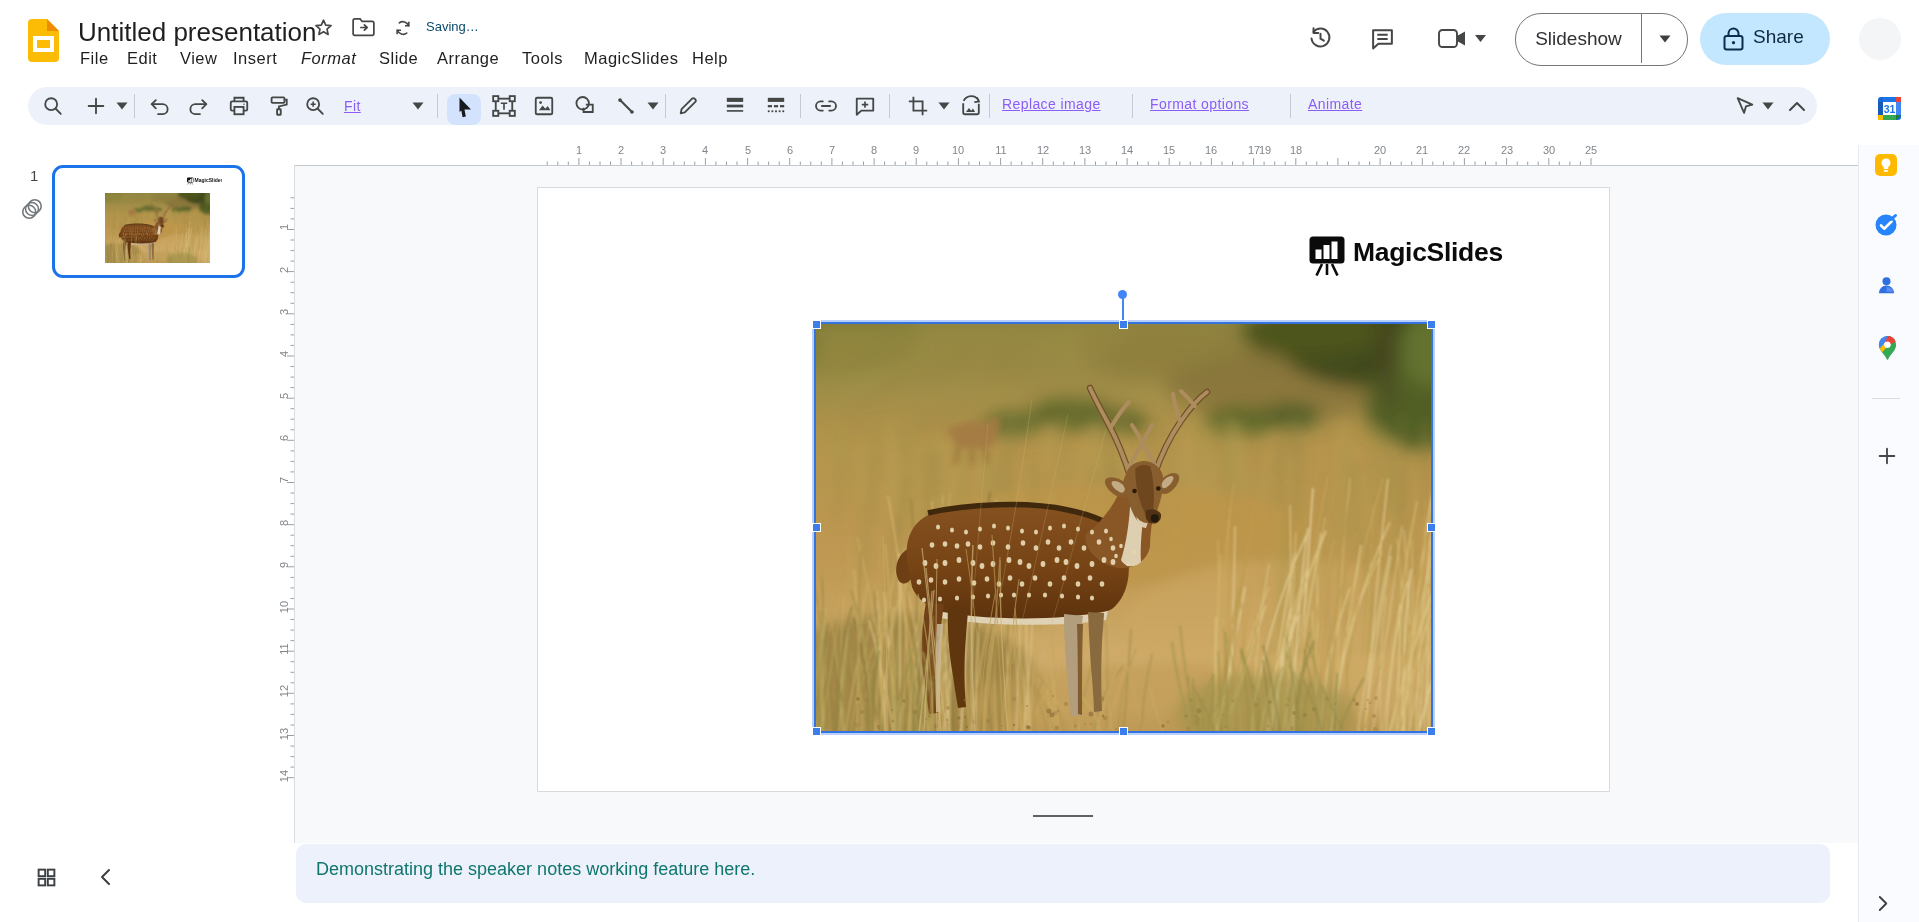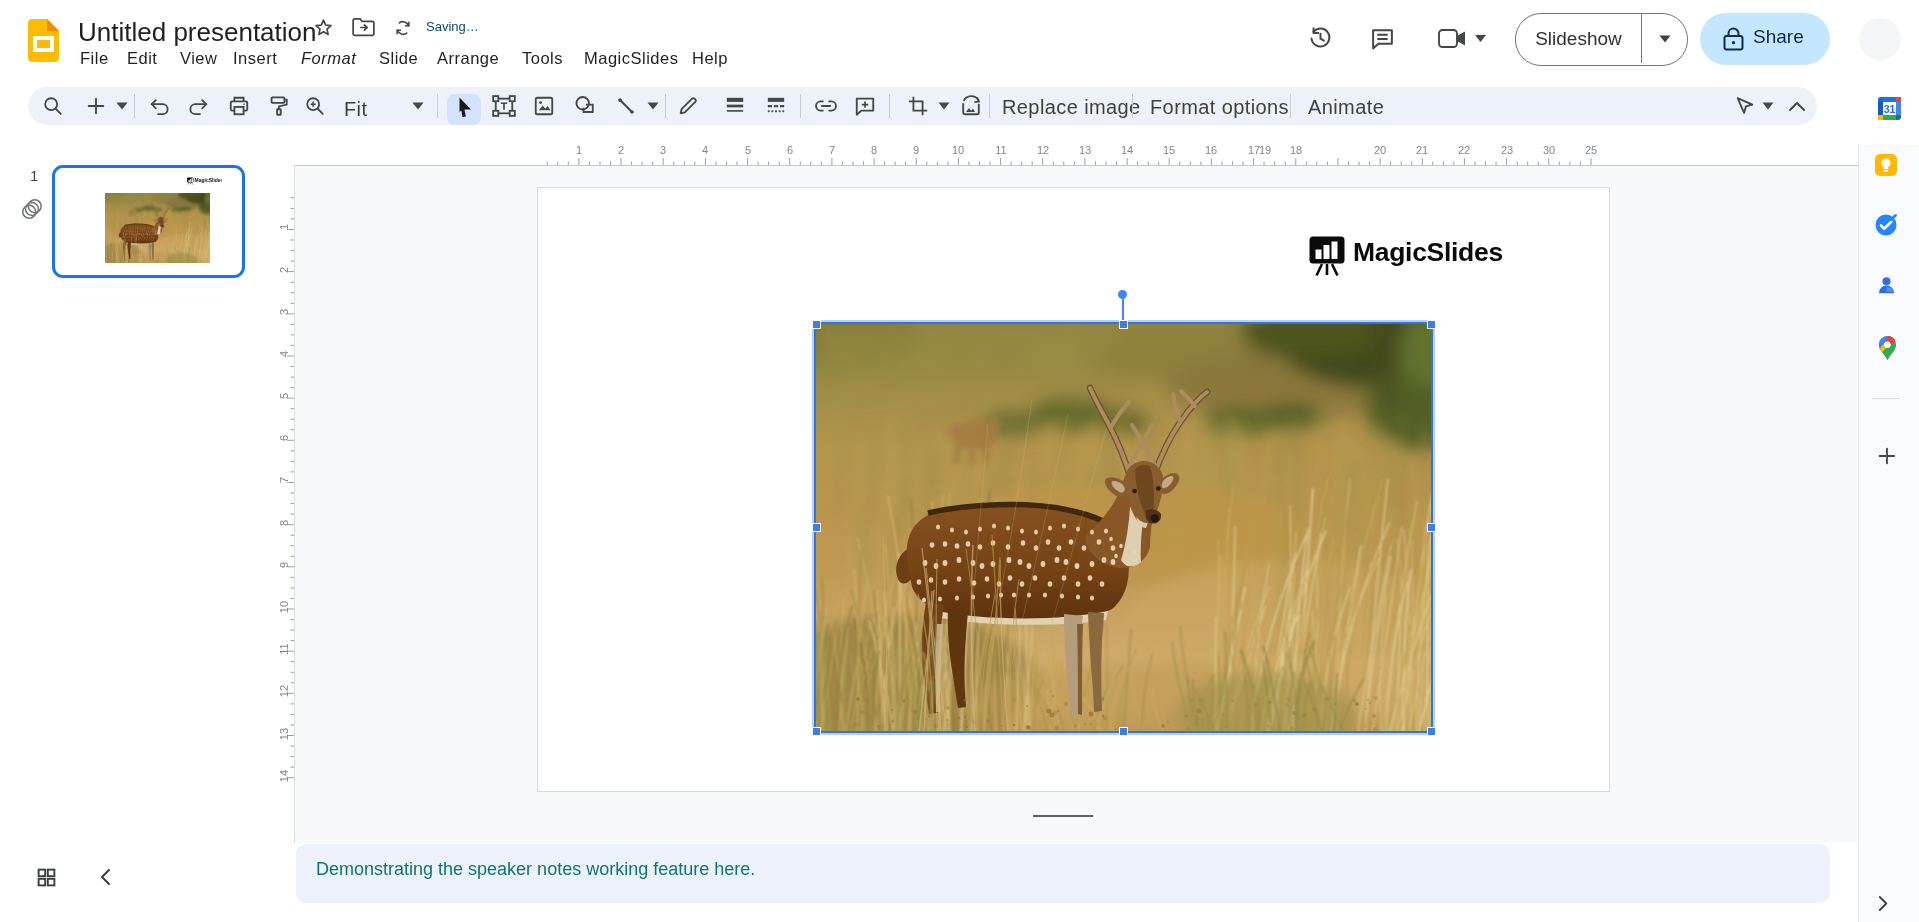--- a/index.html
+++ b/index.html
@@ -3,21 +3,21 @@
 <meta charset="utf-8">
 <style>
   html,body{margin:0;padding:0;width:1919px;height:922px;overflow:hidden;background:#fff;
     font-family:"Liberation Sans",sans-serif;}
   .abs{position:absolute;}
   #canvasbg{left:294px;top:165px;width:1564px;height:678px;background:#f8f9fb;}
   #sidebar{left:1858px;top:145px;width:61px;height:777px;background:#fafbfe;border-left:1px solid #e8eaed;}
   #slide{left:537px;top:187px;width:1071px;height:603px;background:#fff;border:1px solid #d8dadd;}
   #toolbar{left:28px;top:87px;width:1789px;height:38px;background:#edf2fa;border-radius:19px;}
   .tdiv{position:absolute;width:1px;height:24px;top:94px;background:#c7cad1;}
-  .tlabel{position:absolute;top:96px;font-size:20px;color:#404040;letter-spacing:0.4px;}
+  .tlabel{position:absolute;top:96px;font-size:14px;color:#8b5cf6;letter-spacing:0.4px;text-decoration:underline;}
   .menu{position:absolute;top:49px;font-size:16.5px;color:#1f1f1f;letter-spacing:0.5px;}
   .hnum{position:absolute;top:144px;font-size:11px;color:#80868b;width:20px;text-align:center;}
   .vnum{position:absolute;font-size:11px;color:#80868b;transform:rotate(-90deg);width:20px;text-align:center;}
   #notes{left:296px;top:844px;width:1534px;height:59px;background:#edf1fb;border-radius:10px;}
   #notestext{left:316px;top:859px;font-size:18px;color:#0f766e;}
   .handle{position:absolute;width:9px;height:9px;background:#3b7dea;border:1px solid #fff;box-sizing:border-box;}
 </style>
 </head>
 <body>
 <div id="canvasbg" class="abs"></div>

